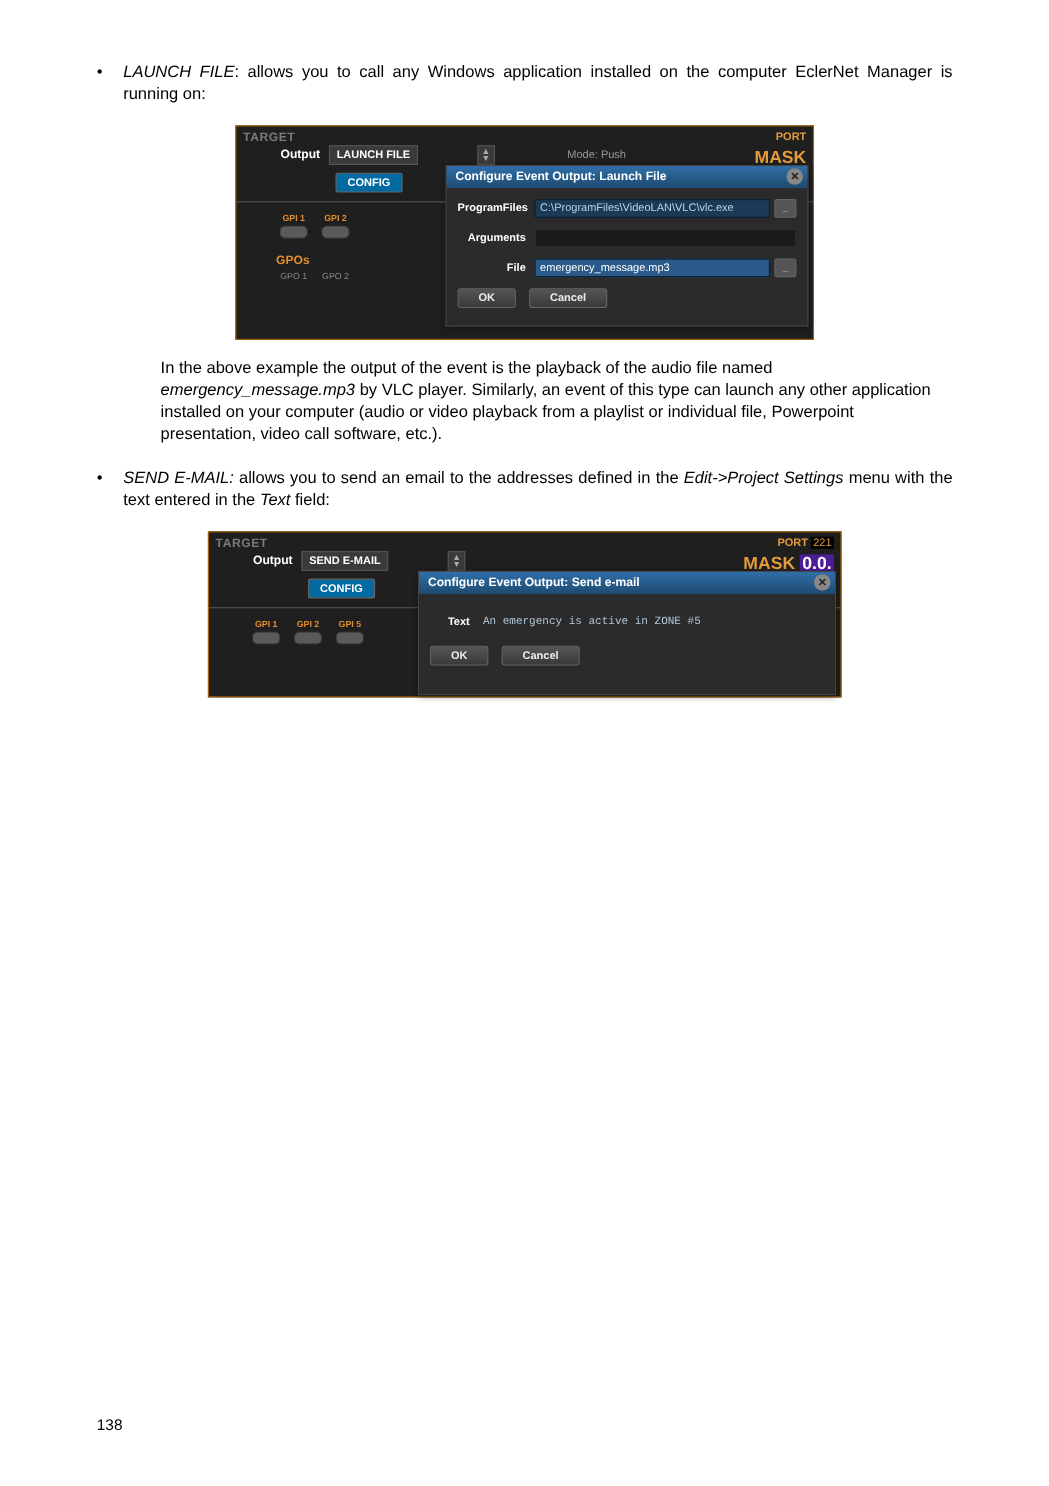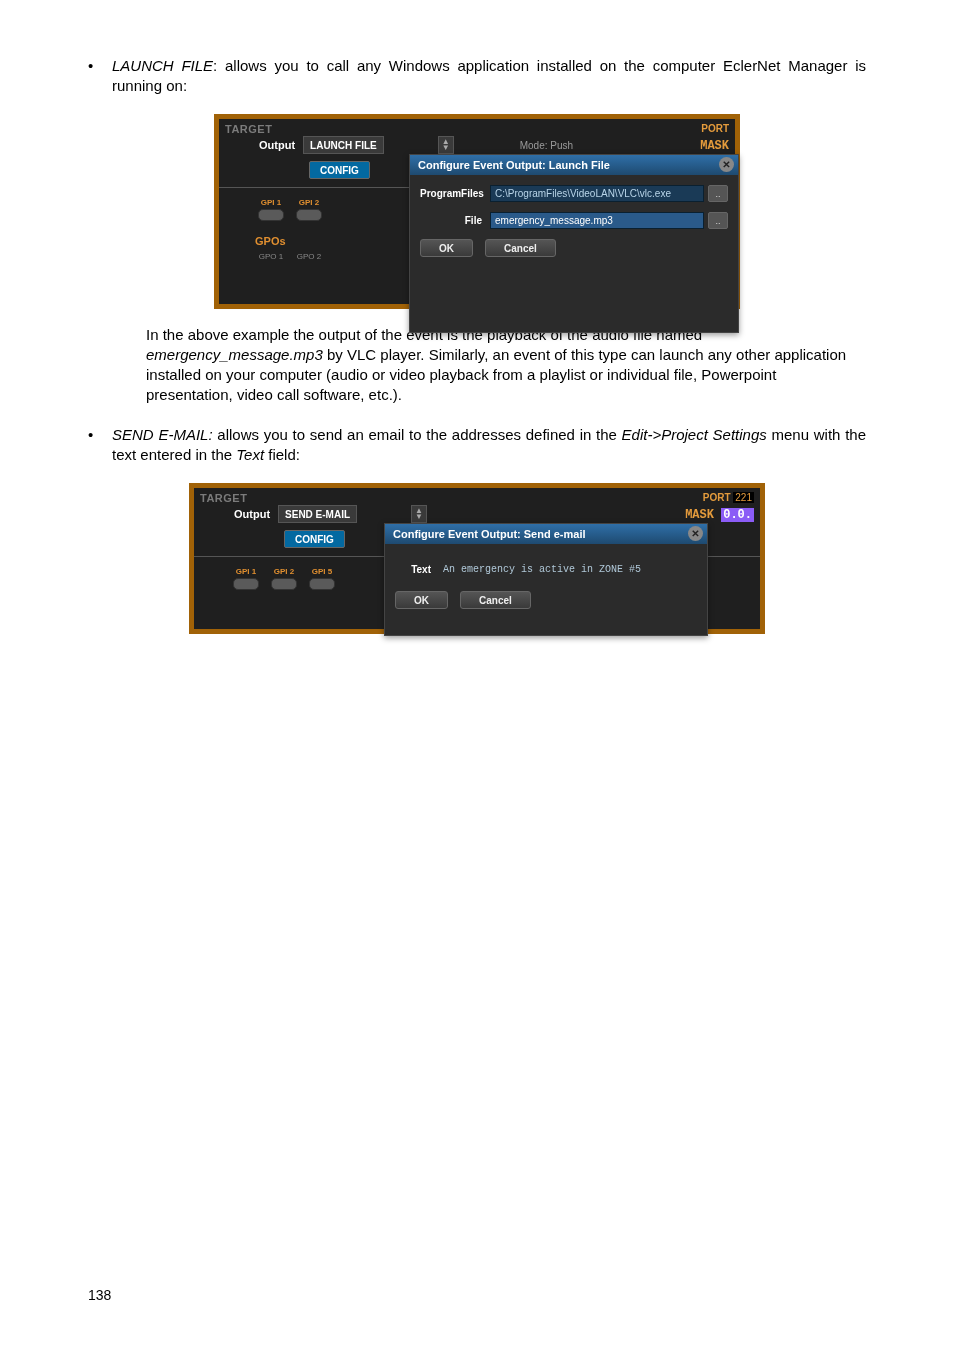--- a/index.html
+++ b/index.html
@@ -17,38 +17,38 @@
     .bullet-dot { width: 24px; flex: 0 0 24px; font-size: 15px; line-height: 20px; }
     .bullet-body { flex: 1; font-size: 15px; line-height: 20px; text-align: justify; }
     .body-italic { font-style: italic; }
     .screenshot-wrap { display: flex; justify-content: center; margin: 10px 0 16px 0; }
     .ss {
       background: #1f1f1f;
       color: #cfcfcf;
       font-family: Arial, sans-serif;
       font-size: 11px;
       position: relative;
-      border: 5px solid #a16207;
+      border: 1px solid #a16207;
       display: flex;
       flex-direction: column;
     }
     .ss1 { width: 526px; height: 195px; }
     .ss2 { width: 576px; height: 151px; }
     .ss .target-label {
       position: absolute; top: 4px; left: 6px;
       color: #7b7b7b; font-weight: bold; letter-spacing: 0.5px; font-size: 11px;
     }
     .ss .port-label {
       position: absolute; top: 4px; right: 6px;
       color: #e49b3c; font-weight: bold; font-size: 10px;
     }
     .ss .port-val { color: #e49b3c; font-weight: normal; font-size: 10px; }
     .ss .mask-label {
       position: absolute; top: 20px; right: 6px;
-      color: #e49b3c; font-weight: bold; font-size: 12px; font-family: Liberation Mono, monospace;
+      color: #e49b3c; font-weight: bold; font-size: 16px;
     }
     .ss .mask-val { color: #fff; font-weight: bold; }
     .output-row {
       display: flex; align-items: center; height: 20px;
       margin-top: 16px; padding-left: 40px;
     }
     .output-lbl { color: #fff; font-weight: bold; font-size: 11px; margin-right: 8px; }
     .sel-box {
       background: #3a3a3a;
       color: #fff; font-weight: bold; font-size: 10px;
@@ -78,22 +78,22 @@
       border: 1px solid #333;
     }
     .gpos-lbl { color: #e08f30; font-size: 11px; font-weight: bold; padding-left: 36px; margin-top: 14px; }
     .gpo-row { display: flex; gap: 6px; padding-left: 36px; margin-top: 2px; }
     .gpo-item { text-align: center; width: 32px; }
     .gpo-lbl { color: #888; font-size: 8px; }
     .dialog {
       position: absolute; background: #2b2b2b; border: 1px solid #444;
       box-shadow: 0 2px 6px rgba(0,0,0,0.4);
     }
-    .dlg1 { top: 35px; left: 190px; width: 330px; height: 179px; }
-    .dlg2 { top: 35px; left: 190px; width: 324px; height: 113px; }
+    .dlg1 { top: 35px; left: 190px; width: 330px; height: 147px; }
+    .dlg2 { top: 35px; left: 190px; width: 380px; height: 113px; }
     .dlg-title {
       height: 20px; background: linear-gradient(#2f6fa8, #1e4a70);
       color: #fff; font-weight: bold; font-size: 11px;
       display: flex; align-items: center; padding: 0 8px;
       position: relative;
     }
     .dlg-close {
       position: absolute; right: 4px; top: 2px;
       width: 15px; height: 15px; border-radius: 50%;
       background: #888; color: #222; font-size: 10px; font-weight: bold;
@@ -177,20 +177,24 @@
         <span>Configure Event Output: Launch File</span>
         <span class="dlg-close">✕</span>
       </div>
       <div class="dlg-body">
         <div class="form-row">
           <span class="form-lbl">ProgramFiles</span>
           <span class="form-input">C:\ProgramFiles\VideoLAN\VLC\vlc.exe</span>
           <span class="browse-btn">..</span>
         </div>
         <div class="form-row">
+          <span class="form-lbl">Arguments</span>
+          <span class="form-input-empty"></span>
+        </div>
+        <div class="form-row">
           <span class="form-lbl">File</span>
           <span class="form-input sel">emergency_message.mp3</span>
           <span class="browse-btn">..</span>
         </div>
         <div class="dlg-btns">
           <span class="dlg-btn">OK</span>
           <span class="dlg-btn">Cancel</span>
         </div>
       </div>
     </div>
@@ -210,21 +214,21 @@
   </div>
 </div>
 
 <div class="screenshot-wrap">
   <div class="ss ss2">
     <div class="target-label">TARGET</div>
     <div class="port-label">
       <span>PORT</span> <span class="port-val" style="background:#000;color:#e49b3c;padding:0 2px">221</span>
     </div>
     <div class="mask-label">
-      <span>MASK</span> <span class="mask-val" style="background:#8b5cf6;padding:0 2px">0.0.</span>
+      <span>MASK</span> <span class="mask-val" style="background:#4c1d95;padding:0 2px">0.0.</span>
     </div>
     <div class="output-row">
       <span class="output-lbl">Output</span>
       <span class="sel-box">SEND E-MAIL</span>
       <span class="stepper">▲<br>▼</span>
     </div>
     <div class="config-row">
       <span class="config-btn">CONFIG</span>
     </div>
     <div class="divider"></div>

